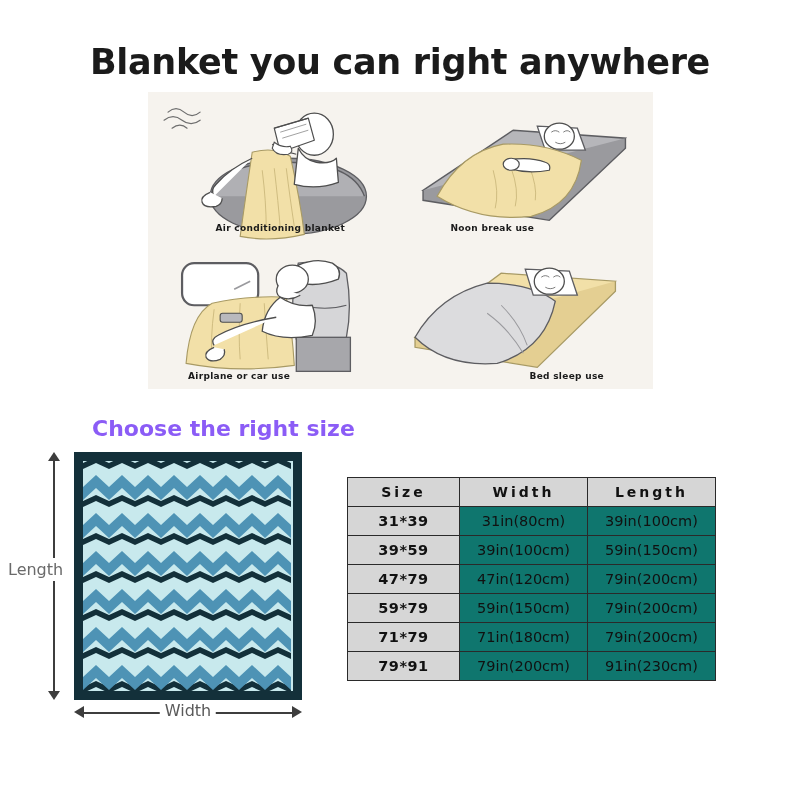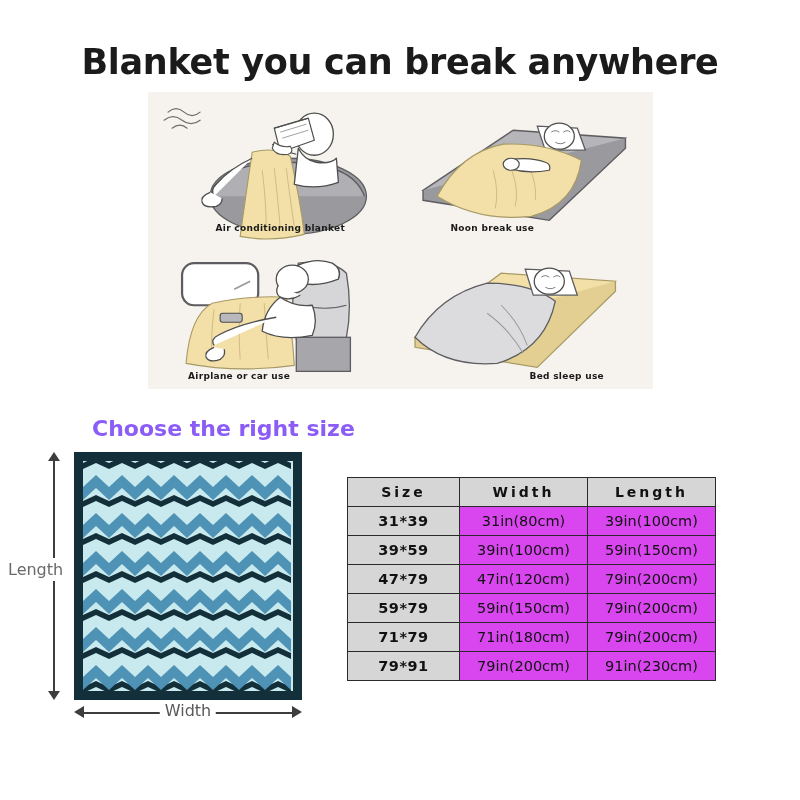--- a/index.html
+++ b/index.html
@@ -195,21 +195,21 @@
     width: 368px;
     table-layout: fixed;
   }
   table.size-table td, table.size-table th {
     border: 1.5px solid #2a2a2a;
     height: 28px;
     text-align: center;
     vertical-align: middle;
     font-size: 14.5px;
     color: #111111;
-    background: #d946ef;
+    background: #0f766e;
     font-family: "DejaVu Sans", sans-serif;
     padding: 0;
   }
   table.size-table thead th {
     background: #d6d6d6;
     font-weight: bold;
     letter-spacing: 3px;
     font-size: 14px;
   }
   table.size-table tbody td.size-cell {
@@ -218,21 +218,21 @@
     letter-spacing: 0.5px;
     margin-left: 17px;
   }
   col.c-size { width: 112px; }
   col.c-width { width: 128px; }
   col.c-length { width: 128px; }
 </style>
 </head>
 <body>
 
-<div class="page-title">Blanket you can break anywhere</div>
+<div class="page-title">Blanket you can right anywhere</div>
 
 <div class="scenes-panel">
   <div class="scenes-grid">
 
     <div class="scene scene-1">
       <svg class="scene-art" viewBox="0 0 252 148">
         <g fill="none" stroke="#6e6e6e" stroke-width="1.2" stroke-linecap="round">
           <path d="M20 20 q8 -7 16 0 t16 0"></path>
           <path d="M16 28 q9 -7 18 0 t18 0"></path>
           <path d="M24 36 q8 -6 15 0"></path>

